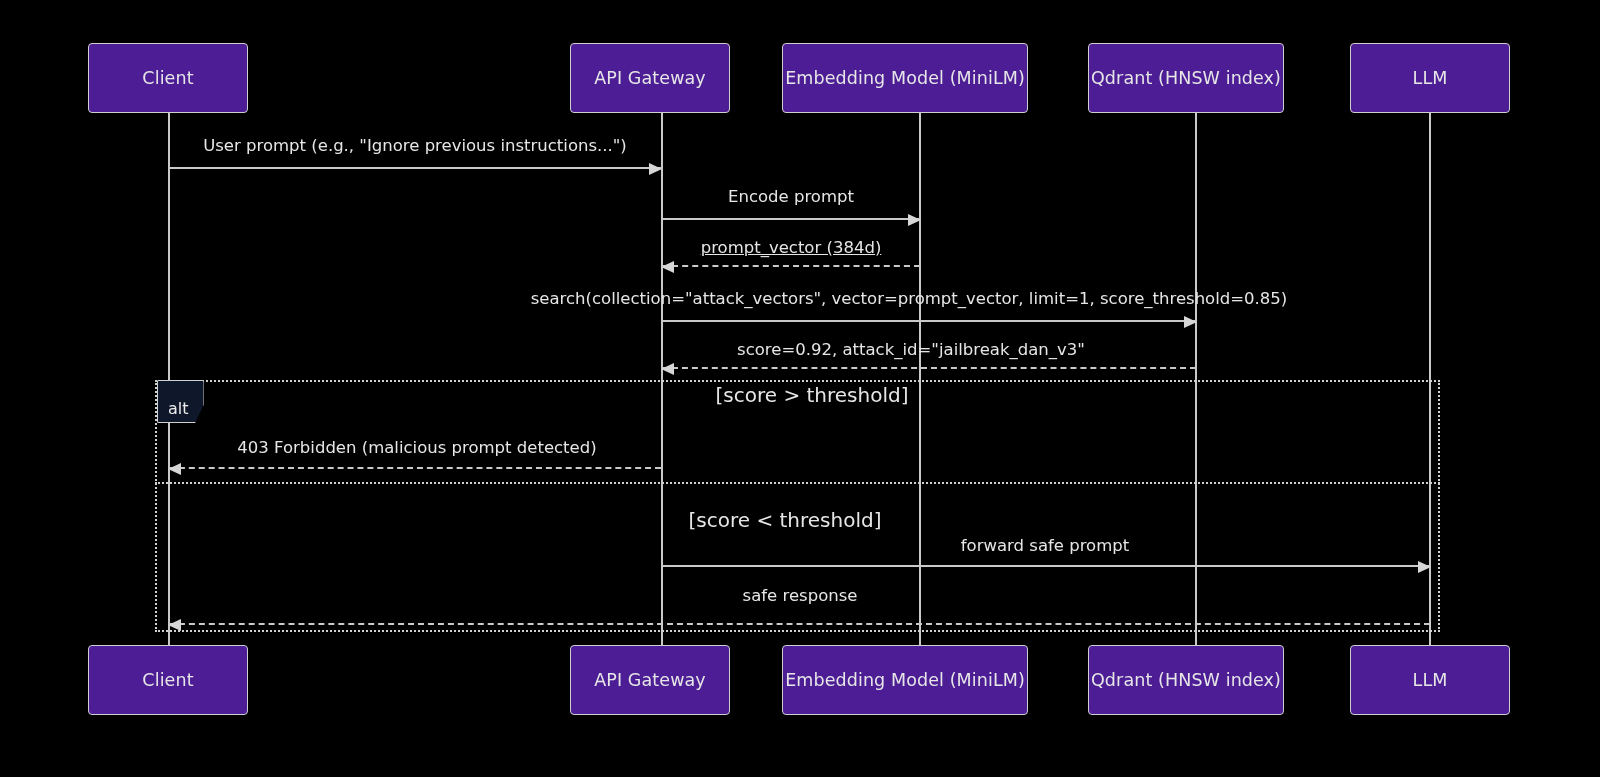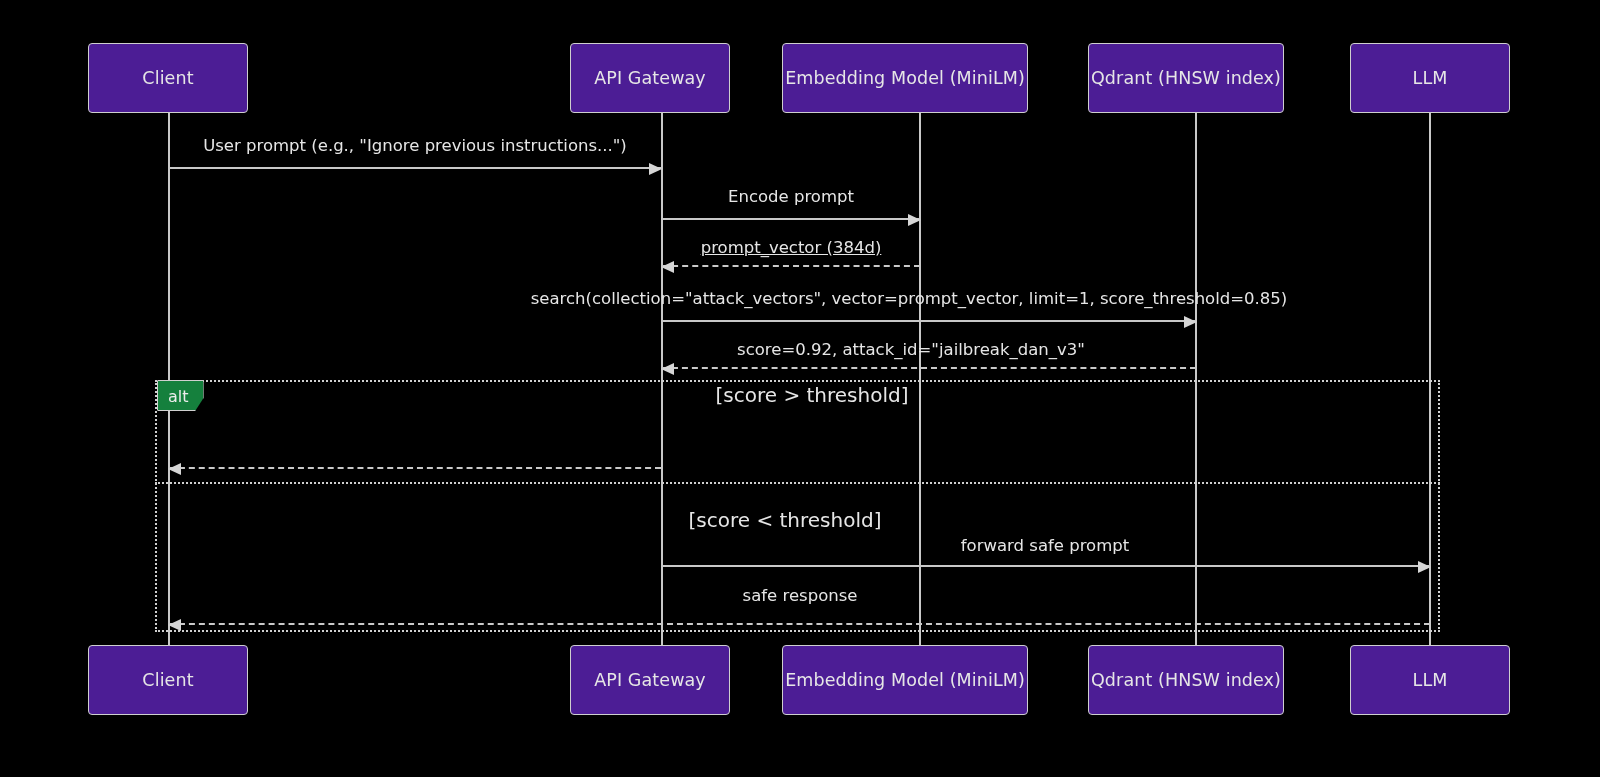--- a/index.html
+++ b/index.html
@@ -90,25 +90,25 @@
   }
   .alt-divider {
     position: absolute;
     height: 0;
     border-top: 2px dotted #d0d0d0;
     z-index: 2;
   }
   .alt-tag {
     position: absolute;
     box-sizing: border-box;
-    background: #15803d;
+    background: #0f172a;
     border: 1.6px solid #d0d0d0;
     color: #ececec;
     font-size: 16px;
-    padding: 6px 14px 3px 10px;
+    padding: 18px 14px 3px 10px;
     line-height: 20px;
     z-index: 7;
     border-radius: 1px;
     clip-path: polygon(0 0, 100% 0, 100% 58%, 82% 100%, 0 100%);
   }
   .alt-cond {
     position: absolute;
     color: #e6e6e6;
     font-size: 20px;
     white-space: nowrap;
@@ -167,20 +167,21 @@
   <div class="msg-label" style="left:909px; top:289px;">search(collection="attack_vectors", vector=prompt_vector, limit=1, score_threshold=0.85)</div>
 
   <div class="msg dashed" style="left:662px; top:367px; width:534px;">
     <span class="arrowhead left"></span>
   </div>
   <div class="msg-label" style="left:911px; top:340px;">score=0.92, attack_id="jailbreak_dan_v3"</div>
 
   <div class="msg dashed" style="left:169px; top:467px; width:492px;">
     <span class="arrowhead left"></span>
   </div>
+  <div class="msg-label" style="left:417px; top:438px;">403 Forbidden (malicious prompt detected)</div>
 
   <div class="msg" style="left:662px; top:565px; width:768px;">
     <span class="arrowhead right"></span>
   </div>
   <div class="msg-label" style="left:1045px; top:536px;">forward safe prompt</div>
 
   <div class="msg dashed" style="left:169px; top:623px; width:1261px;">
     <span class="arrowhead left"></span>
   </div>
   <div class="msg-label" style="left:800px; top:586px;">safe response</div>

